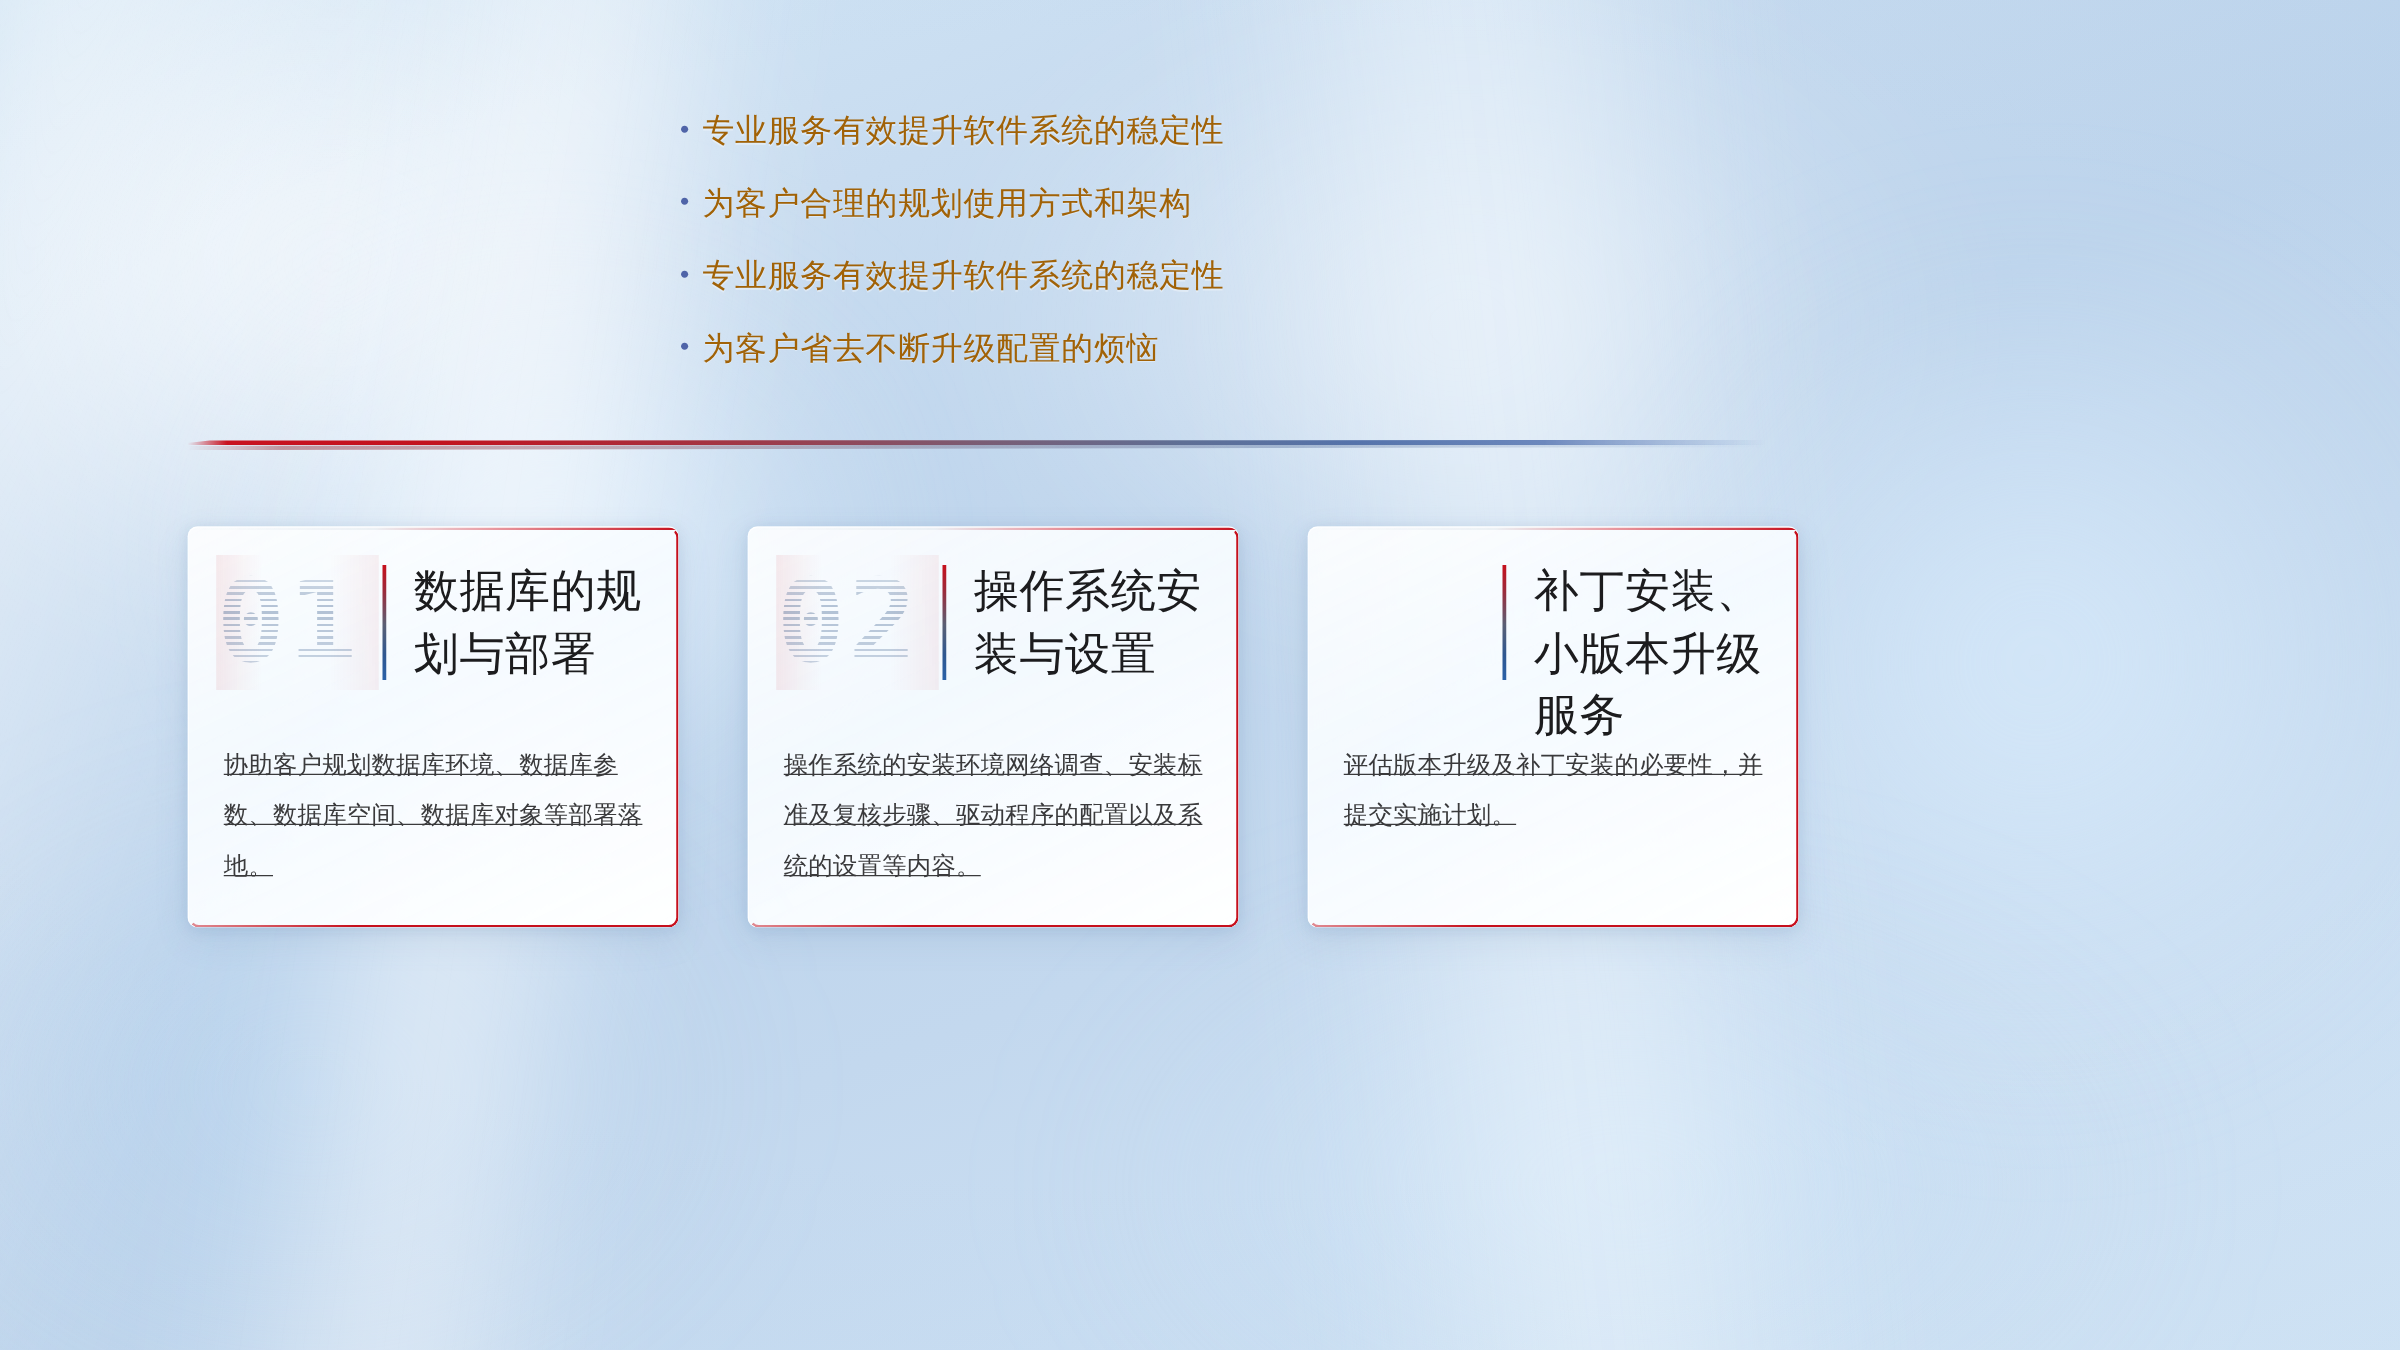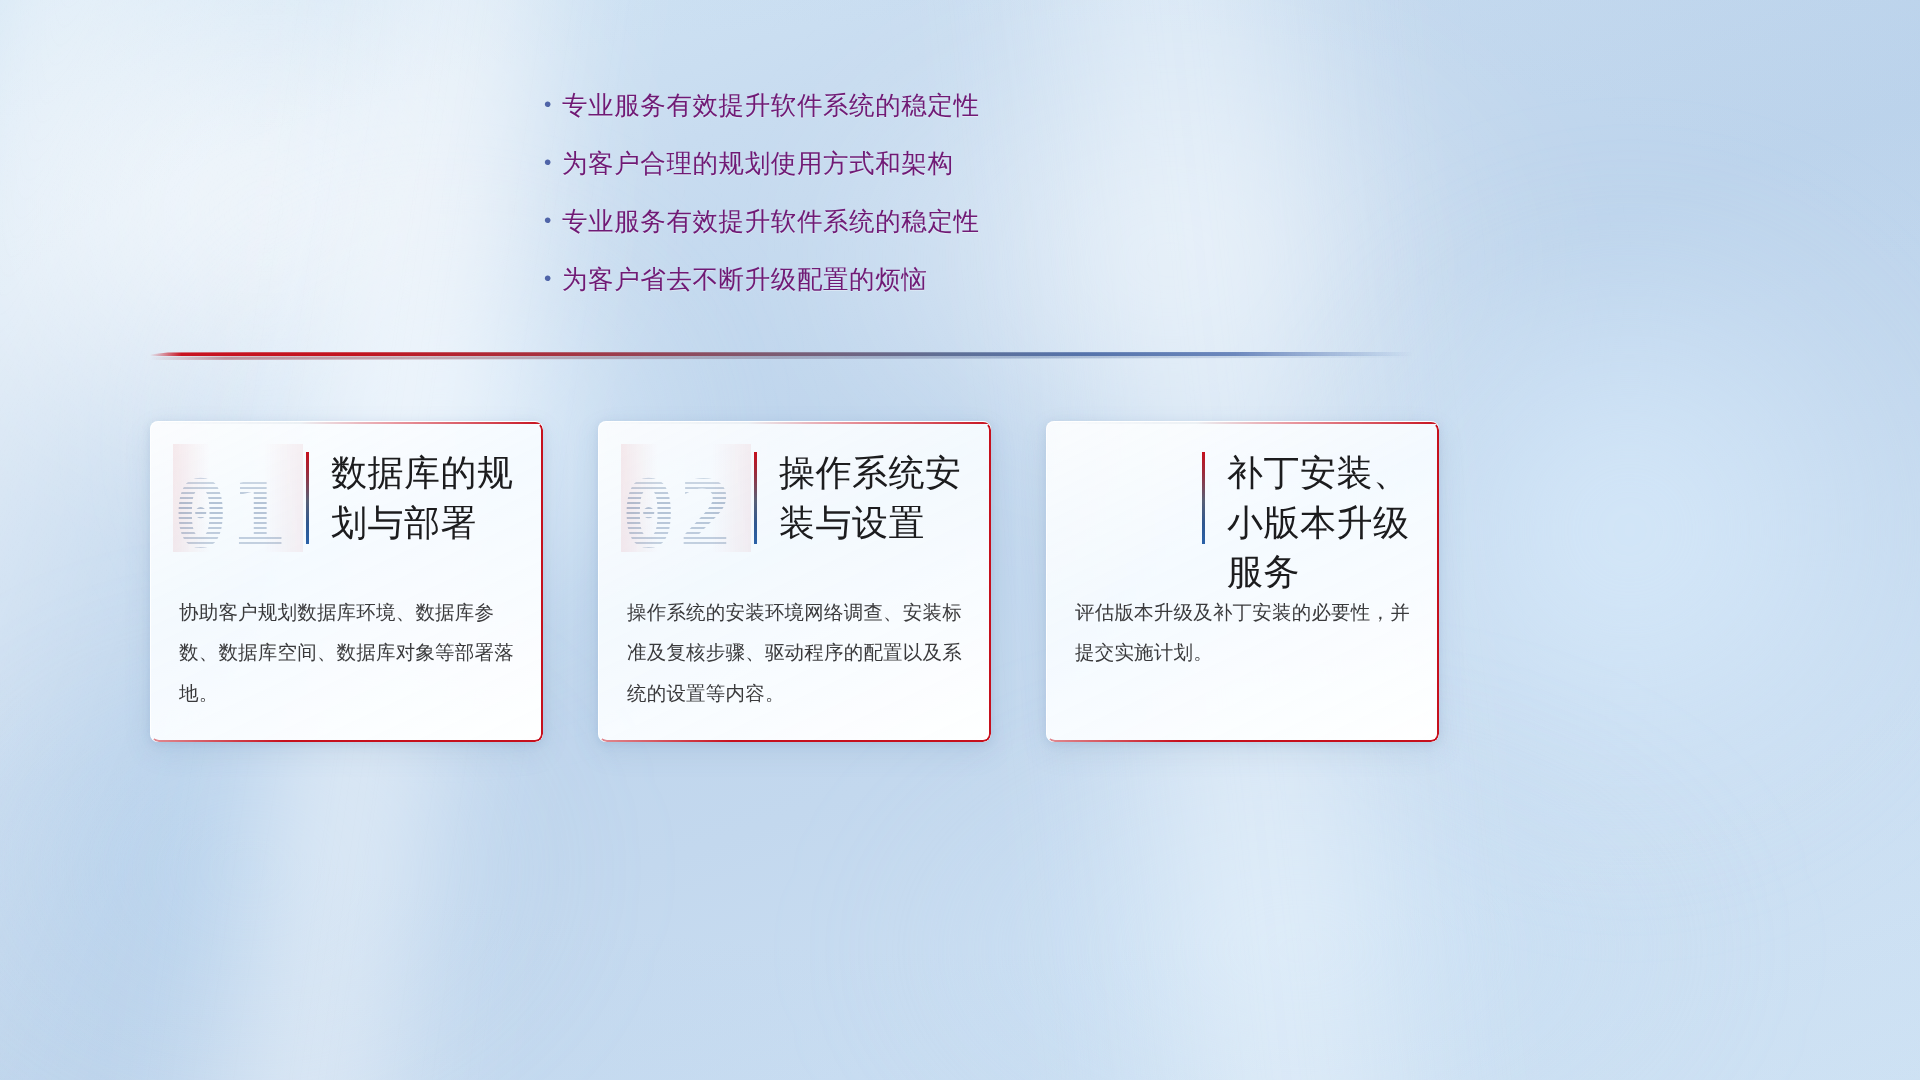--- a/index.html
+++ b/index.html
@@ -47,21 +47,21 @@
   #stage{ position:absolute; inset:0; z-index:2; }
 
   
   .bullets{ position:absolute; left:536px; top:90px; width:760px; }
   .bullet{ display:flex; align-items:baseline; margin-bottom:26px; }
   .bullet .dot{
     flex:0 0 auto; width:26px; color:#4f64a8; font-size:21px; line-height:1;
     position:relative; top:-3px; padding-left:8px;
   }
   .bullet .btxt{
-    color:#701a75; font-size:25.5px; letter-spacing:.6px; line-height:1.25;
+    color:#a16207; font-size:25.5px; letter-spacing:.6px; line-height:1.25;
     font-weight:400; white-space:nowrap;
     text-shadow:0 1px 0 rgba(255,255,255,.35);
   }
 
   
   .divider{
     position:absolute; left:150px; top:352px; width:1262px; height:9px;
     overflow:hidden;
   }
   .divider .top{
@@ -136,21 +136,20 @@
     background:repeating-linear-gradient(
        180deg,
        rgba(116,142,175,.85) 0px, rgba(116,142,175,.85) 2px,
        rgba(255,255,255,0) 2px, rgba(255,255,255,0) 5px);
     -webkit-background-clip:text; background-clip:text;
     -webkit-text-fill-color:transparent; color:transparent;
     opacity:.62;
     -webkit-mask:linear-gradient(180deg, rgba(0,0,0,.35) 0%, rgba(0,0,0,1) 40%, rgba(0,0,0,.55) 100%);
             mask:linear-gradient(180deg, rgba(0,0,0,.35) 0%, rgba(0,0,0,1) 40%, rgba(0,0,0,.55) 100%);
     text-align:left;
-    margin-top:18px;
   }
   .numtint{
     position:absolute; inset:0; pointer-events:none;
     background:
       linear-gradient(90deg, rgba(198,16,29,.16) 0%, rgba(198,16,29,0) 28%),
       linear-gradient(270deg, rgba(198,16,29,.12) 0%, rgba(198,16,29,0) 30%);
     mix-blend-mode:multiply; opacity:.5;
   }
   .vbar{
     position:absolute; left:155px; top:30px; width:3px; height:92px;
@@ -158,20 +157,21 @@
   }
   .ctitle{
     position:absolute; left:180px; top:26px; right:14px;
     font-size:36px; line-height:1.38; color:#1c1c1e; font-weight:400;
     letter-spacing:.5px;
   }
   .cdesc{
     position:absolute; left:28px; right:20px; top:170px;
     font-size:19.5px; line-height:2.07; color:#3a3a3c; font-weight:400;
     letter-spacing:.2px;
+    text-decoration:underline;
   }
 </style>
 </head>
 <body>
 
 <div id="bg">
   <div class="bg-base"></div>
   <div class="bloom b1"></div>
   <div class="bloom b2"></div>
   <div class="bloom b3"></div>

